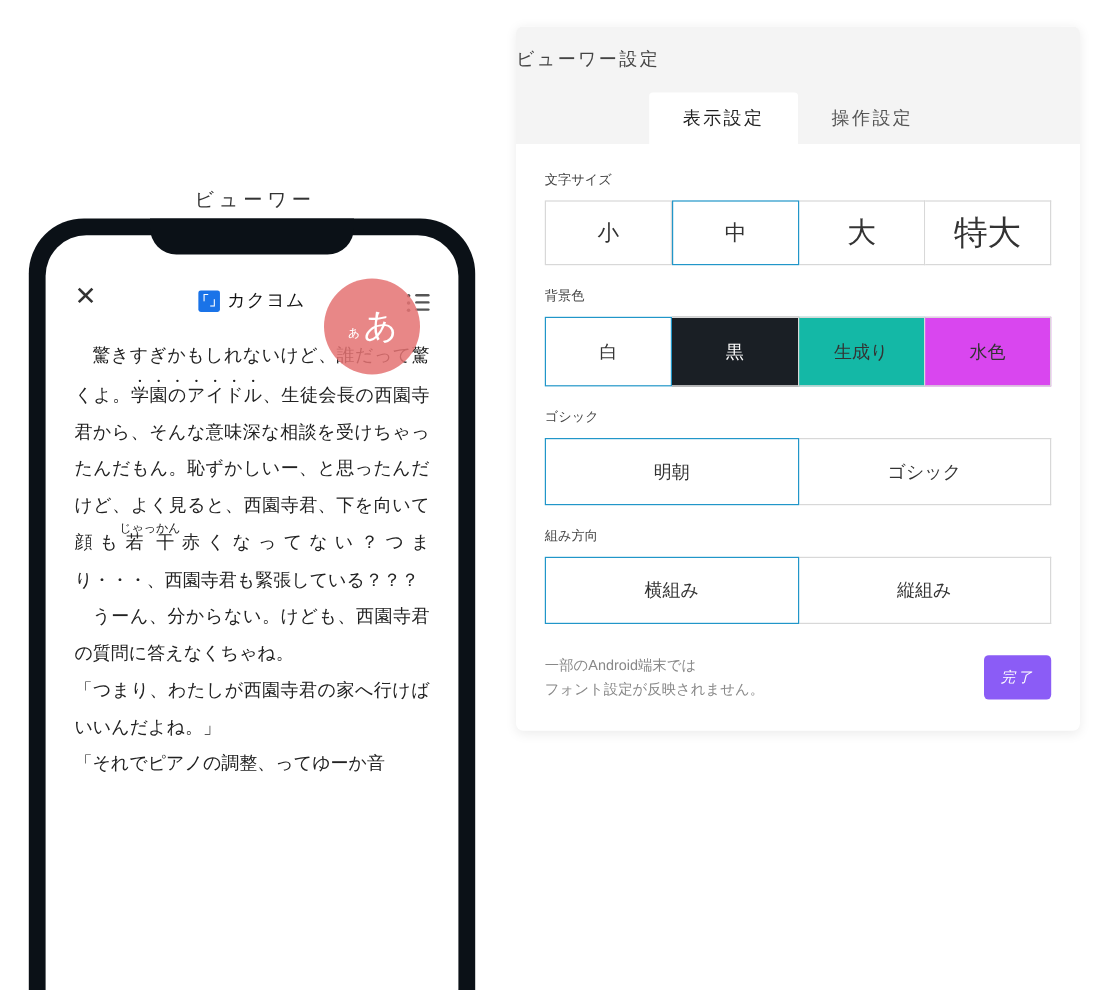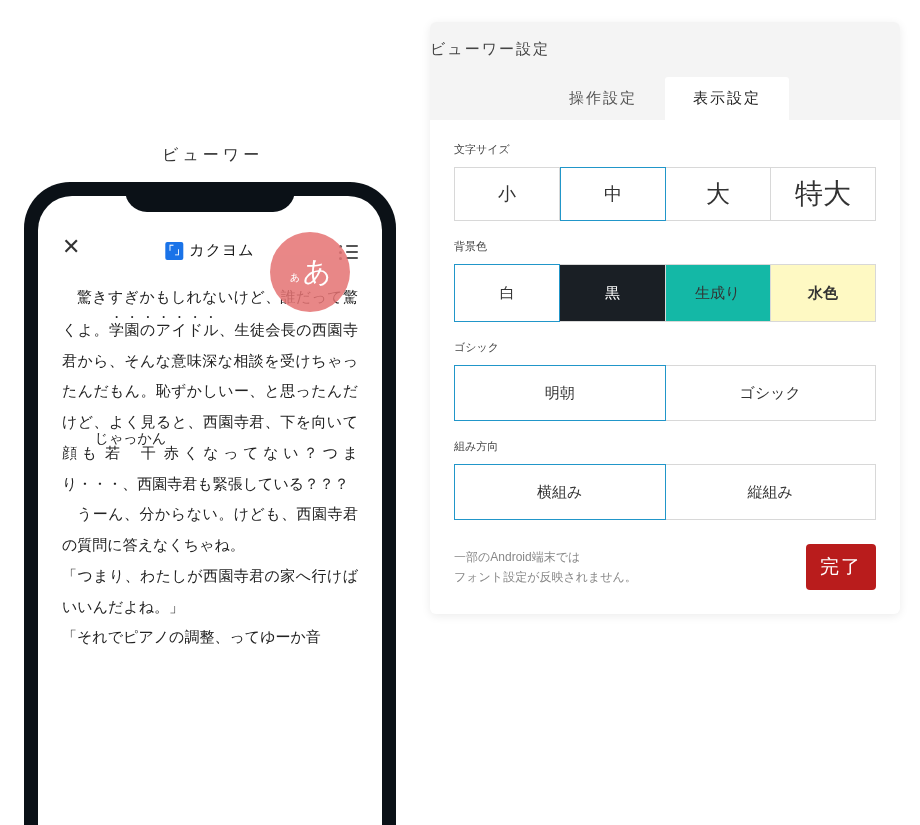--- a/index.html
+++ b/index.html
@@ -8,21 +8,21 @@
     height: 825px;
     background: #ffffff;
     font-family: "Hiragino Sans", "Hiragino Kaku Gothic ProN", Meiryo, sans-serif;
     position: relative;
     overflow: hidden;
   }
 
   
   .viewer-label {
     position: absolute;
-    top: 145px;
+    top: 157px;
     left: 162px;
     font-size: 16px;
     color: #333;
     letter-spacing: 4px;
   }
   .phone {
     position: absolute;
     left: 24px;
     top: 182px;
     width: 372px;
@@ -114,21 +114,21 @@
     padding: 8px 24px 0 24px;
     font-family: "Hiragino Mincho ProN", "Yu Mincho", serif;
     font-size: 15px;
     line-height: 2.05;
     color: #222;
     text-align: justify;
   }
   .reader-body p { text-indent: 1em; }
   .reader-body p.noindent { text-indent: 0; }
   .ruby-dot { text-emphasis: filled dot; -webkit-text-emphasis: filled dot; }
-  ruby rt { font-size: 14px; }
+  ruby rt { font-size: 10px; }
 
   
   .panel {
     position: absolute;
     right: 20px;
     top: 22px;
     width: 470px;
     background: #ffffff;
     border-radius: 6px;
     box-shadow: 0 2px 10px rgba(0,0,0,0.08);
@@ -191,46 +191,47 @@
     cursor: pointer;
     font-family: "Hiragino Mincho ProN", "Yu Mincho", serif;
   }
   .opt + .opt { border-left: none; }
   .opt.selected { border: 1px solid #2196c9; position: relative; z-index:1;}
   .opt.large { font-size: 24px; }
   .opt.xlarge { font-size: 28px; }
   .opt.bg-white { background:#fff; }
   .opt.bg-black { background:#1a1f25; color:#fff; }
   .opt.bg-cream { background:#14b8a6; }
-  .opt.bg-blue  { background:#fef9c3;font-weight:bold; }
+  .opt.bg-blue  { background:#d946ef; }
   .opt-row.two .opt { font-family: Liberation Mono, monospace; font-size:15px; }
   .opt-row.bgcolors .opt { font-family: inherit; font-size:15px; height:58px;}
   .opt-row.two { }
   .opt-row.two .opt { height:56px;}
 
   .panel-foot {
     display: flex;
     align-items: center;
     justify-content: space-between;
     margin-top: 24px;
   }
   .note {
     font-size: 12px;
     color: #888;
     line-height: 1.7;
   }
   .done-btn {
-    background: #b91c1c;
+    background: #8b5cf6;
     color: #fff;
     border: none;
     border-radius: 4px;
     padding: 10px 14px;
-    font-size: 19px;
+    font-size: 12px;
     letter-spacing: 2px;
     cursor: pointer;
+    font-style: italic;
   }
 </style>
 </head>
 <body>
 
 <div class="viewer-label">ビューワー</div>
 
 <div class="phone">
   <div class="phone-notch"></div>
   <div class="phone-screen">
@@ -271,22 +272,22 @@
       <p class="noindent">「それでピアノの調整、ってゆーか音</p>
     </div>
 
   </div>
 </div>
 
 <div class="panel">
   <div class="panel-head">
     <div class="panel-title">ビューワー設定</div>
     <div class="tabs">
+      <div class="tab active">表示設定</div>
       <div class="tab">操作設定</div>
-      <div class="tab active">表示設定</div>
     </div>
   </div>
   <div class="panel-body">
 
     <div class="section-label">文字サイズ</div>
     <div class="opt-row">
       <div class="opt">小</div>
       <div class="opt selected">中</div>
       <div class="opt large">大</div>
       <div class="opt xlarge">特大</div>

